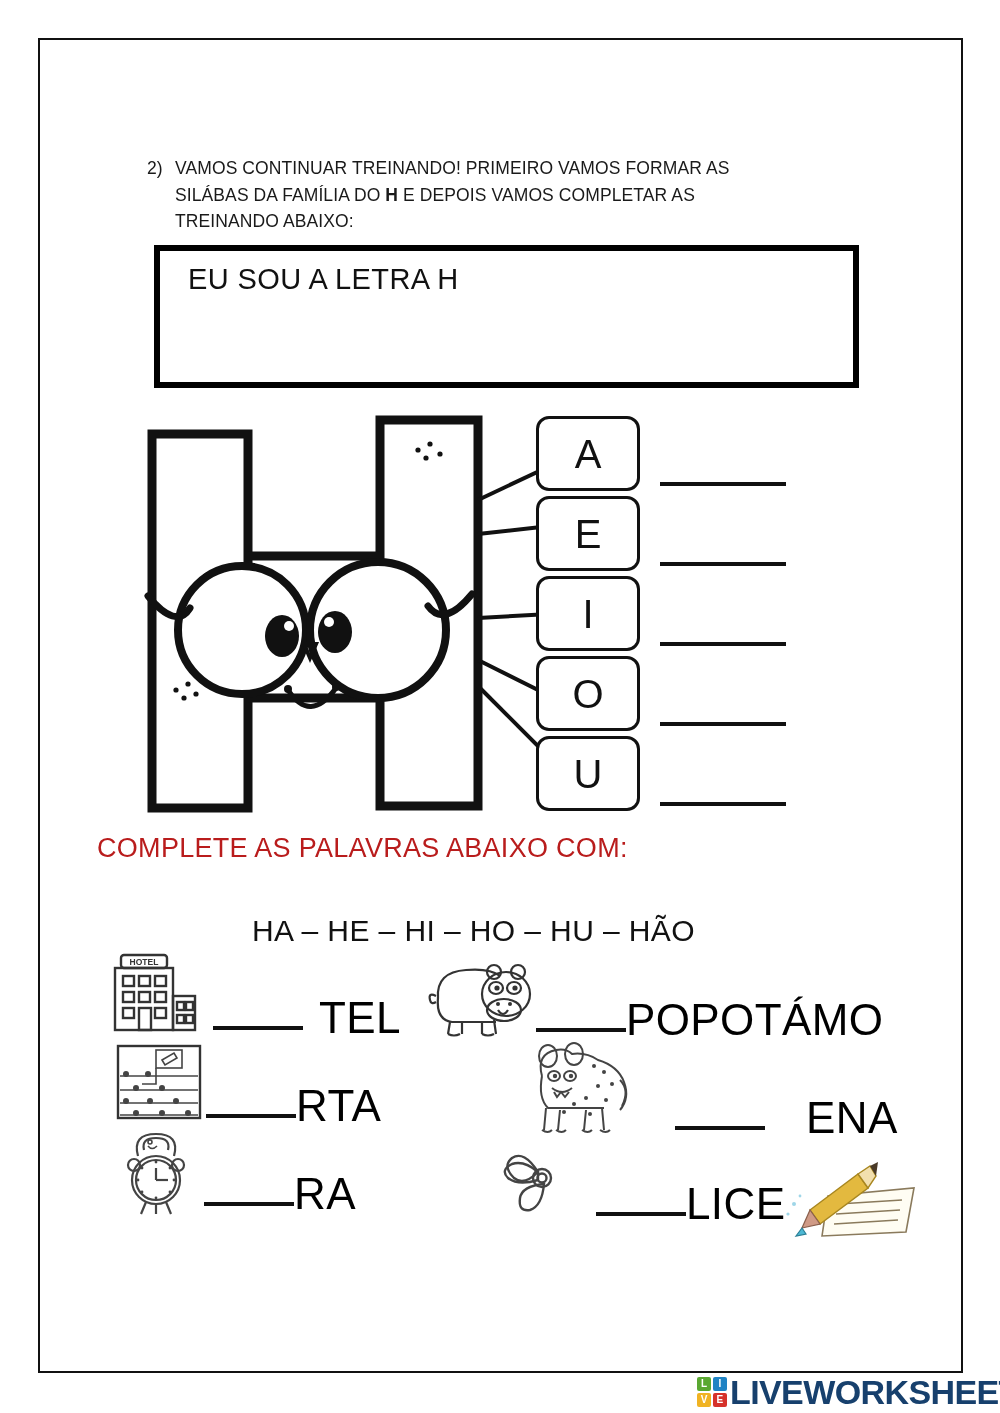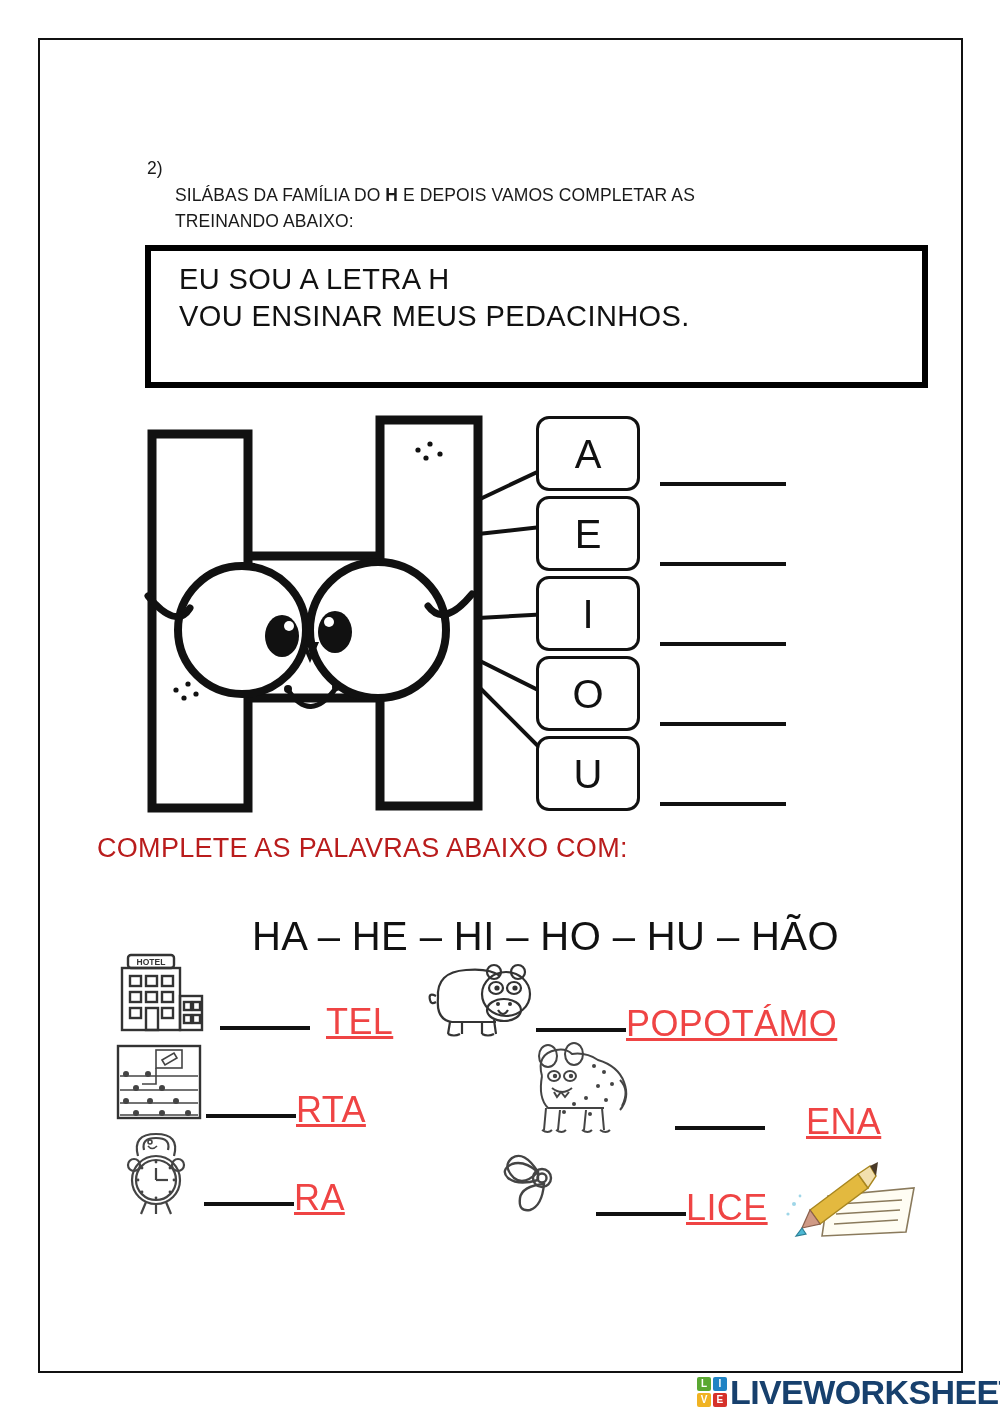--- a/index.html
+++ b/index.html
@@ -44,23 +44,23 @@
   .instruction .num {
     position: absolute;
     left: -28px;
     top: 0;
   }
   .instruction b { font-weight: 700; }
 
   
   .poem-box {
     position: absolute;
-    left: 145px;
+    left: 154px;
     top: 245px;
-    width: 783px;
+    width: 705px;
     height: 143px;
     border: 6px solid #000;
     background: #fff;
     padding: 10px 0 12px 28px;
   }
   .poem-line {
     font-size: 29px;
     line-height: 1.28;
     color: #111;
     letter-spacing: 0.4px;
@@ -125,21 +125,21 @@
     color: #b91c1c;
     letter-spacing: 0.3px;
     white-space: nowrap;
   }
 
   
   .syllable-bank {
     position: absolute;
     left: 252px;
     top: 914px;
-    font-size: 40px;
+    font-size: 30px;
     color: #111;
     letter-spacing: 0.4px;
     white-space: nowrap;
   }
 
   
   .word-grid {
     position: absolute;
     left: 100px;
     top: 952px;
@@ -159,27 +159,26 @@
   }
   .word-pic svg { display: block; }
   .word-blank {
     width: 90px;
     height: 0;
     border-bottom: 4px solid #111;
     margin: 0 0 6px 0;
     flex: 0 0 auto;
   }
   .word-text {
-    font-size: 36px;
-    color: #ef4444;
+    font-size: 44px;
+    color: #000000;
     line-height: 0.92;
     letter-spacing: 0.4px;
     white-space: nowrap;
     margin-bottom: -2px;
-    text-decoration: underline;
   }
 
   
   .pencil-clip {
     position: absolute;
     left: 782px;
     top: 1148px;
     width: 140px;
     height: 96px;
   }
@@ -221,28 +220,27 @@
 </style>
 </head>
 <body>
 
 <div id="page">
 
   <div class="sheet-frame"></div>
 
   <div class="instruction">
     <span class="num">2)</span>
-    <br>
+    <span>VAMOS CONTINUAR TREINANDO! PRIMEIRO VAMOS FORMAR AS</span><br>
     <span>SILÁBAS DA FAMÍLIA DO </span><b>H</b><span> E DEPOIS VAMOS COMPLETAR AS</span><br>
     <span>TREINANDO ABAIXO:</span>
   </div>
 
   <div class="poem-box">
     <div class="poem-line">EU SOU A LETRA H</div>
-    <div class="poem-line">VOU ENSINAR MEUS PEDACINHOS.</div>
   </div>
 
   <div class="h-zone">
     <svg width="420" height="412" viewBox="0 0 420 412">
       <g fill="none" stroke="#111" stroke-width="9" stroke-linejoin="miter">
 
         <path d="M22,26 L22,400 L118,400 L118,26 Z"></path>
 
         <path d="M250,12 L250,398 L348,398 L348,12 Z"></path>
 
@@ -318,21 +316,21 @@
     <div class="answer-line" style="top:306px"></div>
     <div class="answer-line" style="top:386px"></div>
   </div>
 
   <div class="section-heading">COMPLETE AS PALAVRAS ABAIXO COM:</div>
 
   <div class="syllable-bank">HA – HE – HI – HO – HU – HÃO</div>
 
   <div class="word-grid">
 
-    <div class="word-item" style="left:8px; top:0px;gap:16px;">
+    <div class="word-item" style="left:1px; top:0px;gap:16px;">
       <div class="word-pic">
         <svg width="96" height="84" viewBox="0 0 96 84">
           <g fill="none" stroke="#333" stroke-width="2.4">
             <rect x="20" y="3" width="46" height="13" rx="3"></rect>
             <rect x="14" y="16" width="58" height="62"></rect>
             <rect x="72" y="44" width="22" height="34"></rect>
             <rect x="22" y="24" width="11" height="10"></rect>
             <rect x="38" y="24" width="11" height="10"></rect>
             <rect x="54" y="24" width="11" height="10"></rect>
             <rect x="22" y="40" width="11" height="10"></rect>

